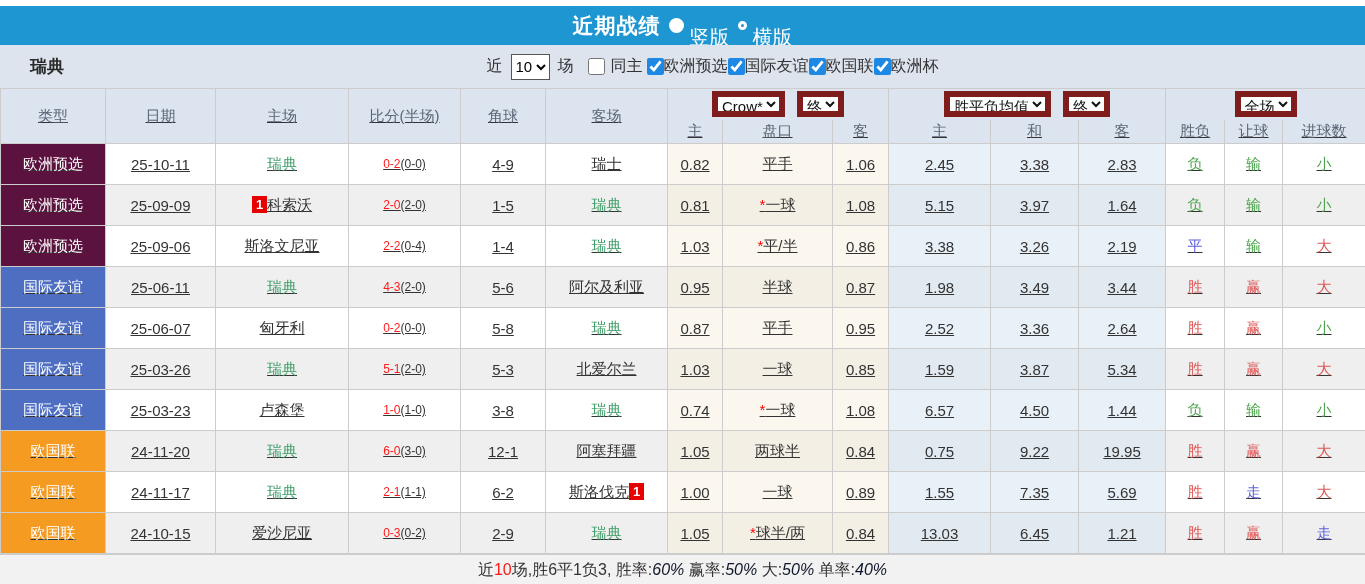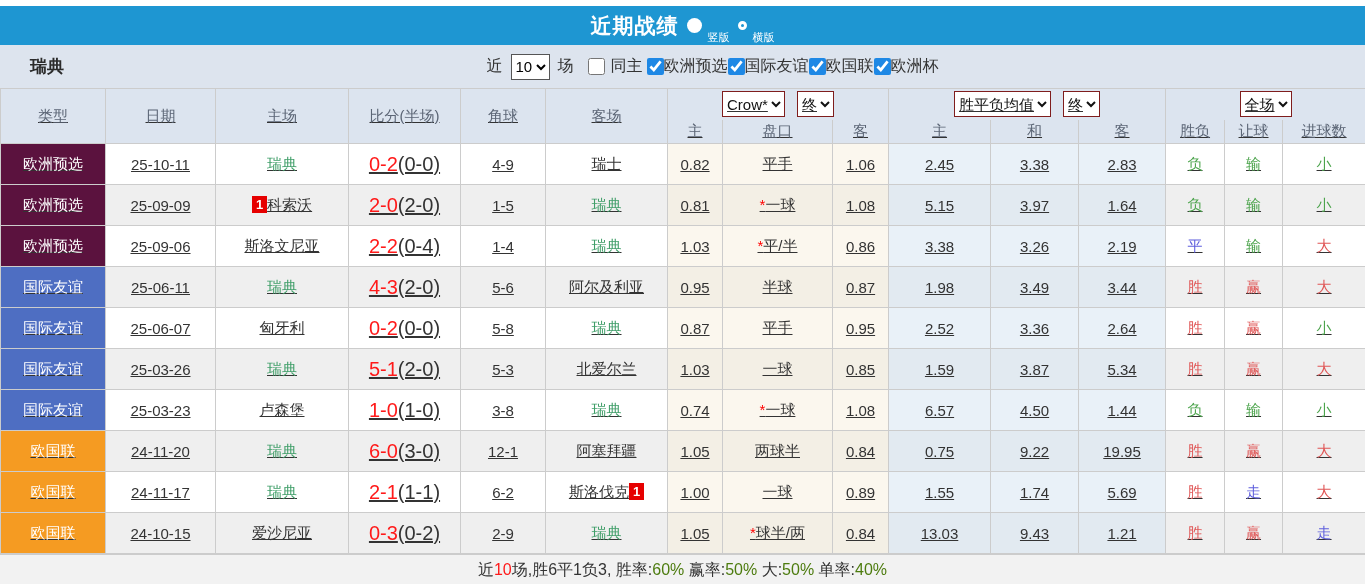--- a/index.html
+++ b/index.html
@@ -11,70 +11,70 @@
   
   .topstrip { height: 6px; background: #fff; }
   .titlebar {
     height: 39px; background: #1e96d2; color: #fff;
     display: flex; align-items: center; justify-content: center; gap: 6px;
   }
   .titlebar .title { font-size: 21px; font-weight: bold; letter-spacing: 1px; }
   .radio-group { display: flex; align-items: center; gap: 6px; margin-left: 2px; cursor: pointer; }
   .radio-dot  { width: 15px; height: 15px; border-radius: 50%; background: #fff; display: inline-block; }
   .radio-ring { width: 9px;  height: 9px;  border-radius: 50%; border: 3.5px solid #fff; display: inline-block; }
-  .radio-label { font-size: 11px; margin-top: 24px; }
+  .radio-label { font-size: 20px; margin-top: 24px; }
   
   .filterbar {
     height: 43px; background: #dde4ee; position: relative;
     display: flex; align-items: center; justify-content: center;
   }
   .team-name { position: absolute; left: 30px; font-size: 17px; font-weight: bold; color: #2b2b2b; }
   .filter-controls { display: flex; align-items: center; gap: 4px; font-size: 16px; color: #333; margin-left: 60px; }
   .filter-controls select { font-size: 15px; height: 26px; margin: 0 4px; border: 1px solid #555; background: #fff; }
   .filter-controls input[type="checkbox"] { width: 17px; height: 17px; accent-color: #1e88e5; margin: 0 2px 0 10px; }
   .comp-boxes { display: flex; align-items: center; }
   .comp-boxes label { display: flex; align-items: center; cursor: pointer; }
   .comp-boxes input[type="checkbox"] { margin: 0; }
   
   table { width: 1365px; border-collapse: collapse; table-layout: fixed; text-decoration: underline; }
   th, td { border: 1px solid #ccc; text-align: center; vertical-align: middle; overflow: hidden; white-space: nowrap; }
   thead th { background: #dce4ef; color: #5b6575; font-weight: normal; font-size: 15px; }
   thead tr.selrow th { height: 31px; border-bottom: none; }
   thead tr.subrow th { height: 24px; border-top: none; }
   thead th.rowspan2 { height: 55px; }
   .sel-wrap { display: flex; align-items: center; justify-content: center; gap: 12px; }
-  .sel-wrap select { font-size: 15px; height: 26px; border: 1px solid #7f1d1d; background: #fff; color: #111; }
+  .sel-wrap select { font-size: 15px; height: 26px; border: 6px solid #7f1d1d; background: #fff; color: #111; }
   tbody td { height: 41px; font-size: 15px; color: #333; background: #fff; }
   tr.even td { background: #efefef; }
   td.c-cream { background: #fbf7ee !important; }
   tr.even td.c-cream { background: #f3efe5 !important; }
   td.c-blue { background: #e9f1f8 !important; }
   tr.even td.c-blue { background: #e2eaf1 !important; }
   td.type-cell { color: #fff; font-size: 15px; }
-  td.score-cell { font-size: 20px; }
+  td.score-cell { font-size: 12px; }
   .score-main { color: #ff1a1a; }
   .score-half { color: #333; }
   .team-green { color: #3f9e68; }
   .badge {
     display: inline-block; background: #e60000; color: #fff;
     font-size: 13px; font-weight: bold; line-height: 17px; padding: 0 4px;
     vertical-align: 1px;
   }
   .star { color: #ff0000; }
   .res-red   { color: #e05858; }
   .res-green { color: #4ca44c; }
   .res-blue  { color: #5f5fdd; }
   
   .footer {
     height: 31px; background: #f2f2f2; border-top: 1px solid #ccc;
     display: flex; align-items: center; justify-content: center;
     font-size: 16px; color: #333; white-space: pre;
   }
   .footer .c-r { color: #ff1a1a; }
-  .footer .c-b { color: #4d7c0f; }
+  .footer .c-b { color: #0f172a; font-style: italic; }
 </style>
 </head>
 <body>
 
 <div class="topstrip"></div>
 
 <div class="titlebar">
   <span class="title">近期战绩</span>
   <span class="radio-group">
     <span class="radio-dot"></span>
@@ -314,38 +314,38 @@
         <td class="type-cell" style="background: rgb(245, 155, 34);">欧国联</td>
         <td>24-11-17</td>
         <td><span class="team-green">瑞典</span></td>
         <td class="score-cell"><span class="score-main">2-1</span><span class="score-half">(1-1)</span></td>
         <td>6-2</td>
         <td><span>斯洛伐克</span><span class="badge">1</span></td>
         <td class="c-cream">1.00</td>
         <td class="c-cream"><span>一球</span></td>
         <td class="c-cream">0.89</td>
         <td class="c-blue">1.55</td>
-        <td class="c-blue">1.74</td>
+        <td class="c-blue">7.35</td>
         <td class="c-blue">5.69</td>
         <td class="res-red">胜</td>
         <td class="res-blue">走</td>
         <td class="res-red">大</td>
       </tr>
       <tr class="even">
         <td class="type-cell" style="background: rgb(245, 155, 34);">欧国联</td>
         <td>24-10-15</td>
         <td><span>爱沙尼亚</span></td>
         <td class="score-cell"><span class="score-main">0-3</span><span class="score-half">(0-2)</span></td>
         <td>2-9</td>
         <td><span class="team-green">瑞典</span></td>
         <td class="c-cream">1.05</td>
         <td class="c-cream"><span class="star">*</span><span>球半/两</span></td>
         <td class="c-cream">0.84</td>
         <td class="c-blue">13.03</td>
-        <td class="c-blue">9.43</td>
+        <td class="c-blue">6.45</td>
         <td class="c-blue">1.21</td>
         <td class="res-red">胜</td>
         <td class="res-red">赢</td>
         <td class="res-blue">走</td>
       </tr>
     </tbody>
 </table>
 
 <div class="footer" id="footer"><span>近</span><span class="c-r">10</span><span>场,胜6平1负3, 胜率:</span><span class="c-b">60%</span><span> 赢率:</span><span class="c-b">50%</span><span> 大:</span><span class="c-b">50%</span><span> 单率:</span><span class="c-b">40%</span></div>
 

